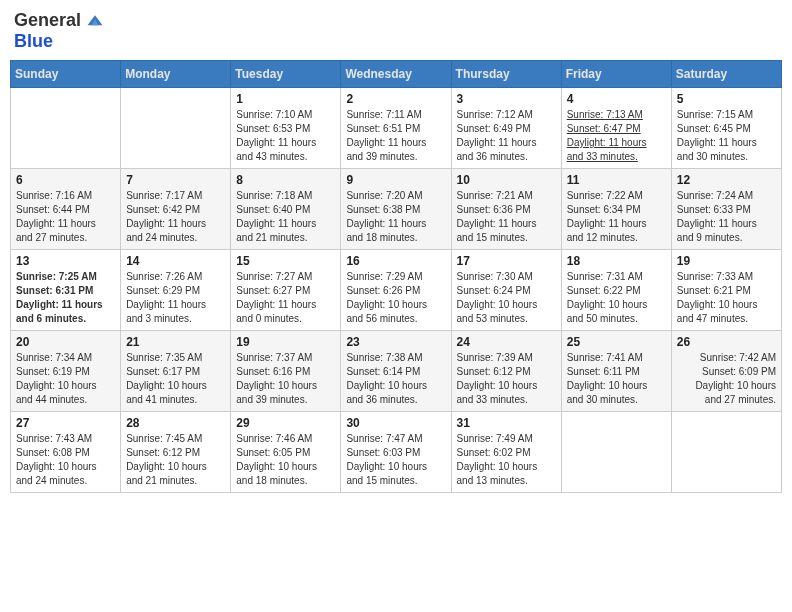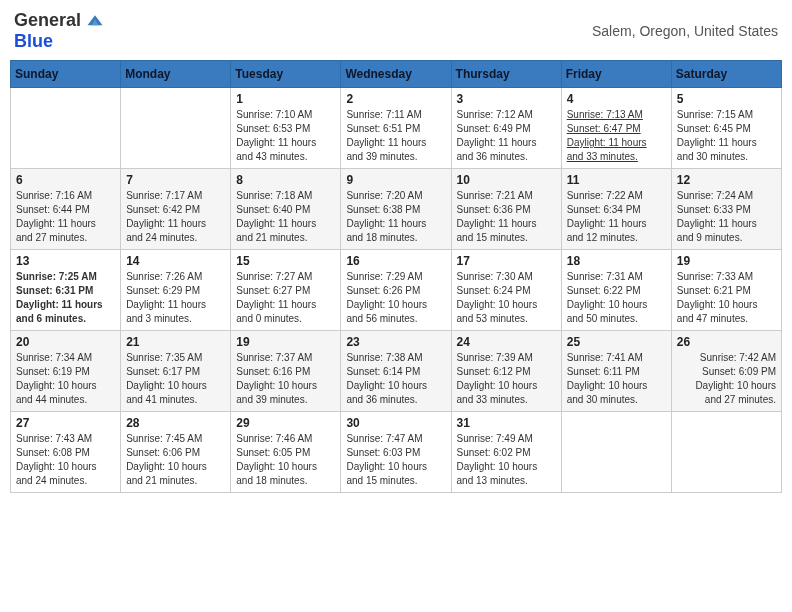--- a/index.html
+++ b/index.html
@@ -54,21 +54,21 @@
       font-size: 14px;
       color: #555;
     }
     .calendar {
       width: 100%;
       border-collapse: collapse;
       font-size: 11px;
     }
     .calendar th {
       background-color: #3a7abf;
-      color: #0f172a;
+      color: #e5e5e5;
       padding: 6px 4px;
       text-align: left;
       font-size: 12px;
       font-weight: 600;
       border: 1px solid #2c6da8;
     }
     .calendar td {
       border: 1px solid #ccc;
       vertical-align: top;
       padding: 4px 5px;
@@ -107,21 +107,20 @@
       <svg class="logo-icon" viewBox="0 0 24 24" fill="#3a7abf">
         <path d="M3 17 L12 5 L21 17 Z" fill="#3a7abf"></path>
         <path d="M8 17 L12 10 L16 17 Z" fill="#5599cc"></path>
       </svg>
     </div>
     <div>
       <span class="logo-blue">Blue</span>
     </div>
   </div>
   <div class="title-section">
-    <div class="location">Salem, Oregon, United States</div>
   </div>
 </div>
 
 <table class="calendar">
   <thead>
     <tr>
     <th>Sunday</th>
         <th>Monday</th>
         <th>Tuesday</th>
         <th>Wednesday</th>
@@ -300,21 +299,21 @@
       <tr>
         <td>
           <div class="day-number">27</div>
           <div class="day-info" style="white-space: pre-line;">Sunrise: 7:43 AM
 Sunset: 6:08 PM
 Daylight: 10 hours and 24 minutes.</div>
         </td>
         <td>
           <div class="day-number">28</div>
           <div class="day-info" style="white-space: pre-line;">Sunrise: 7:45 AM
-Sunset: 6:06 PM
+Sunset: 6:12 PM
 Daylight: 10 hours and 21 minutes.</div>
         </td>
         <td>
           <div class="day-number">29</div>
           <div class="day-info" style="white-space: pre-line;">Sunrise: 7:46 AM
 Sunset: 6:05 PM
 Daylight: 10 hours and 18 minutes.</div>
         </td>
         <td>
           <div class="day-number">30</div>

